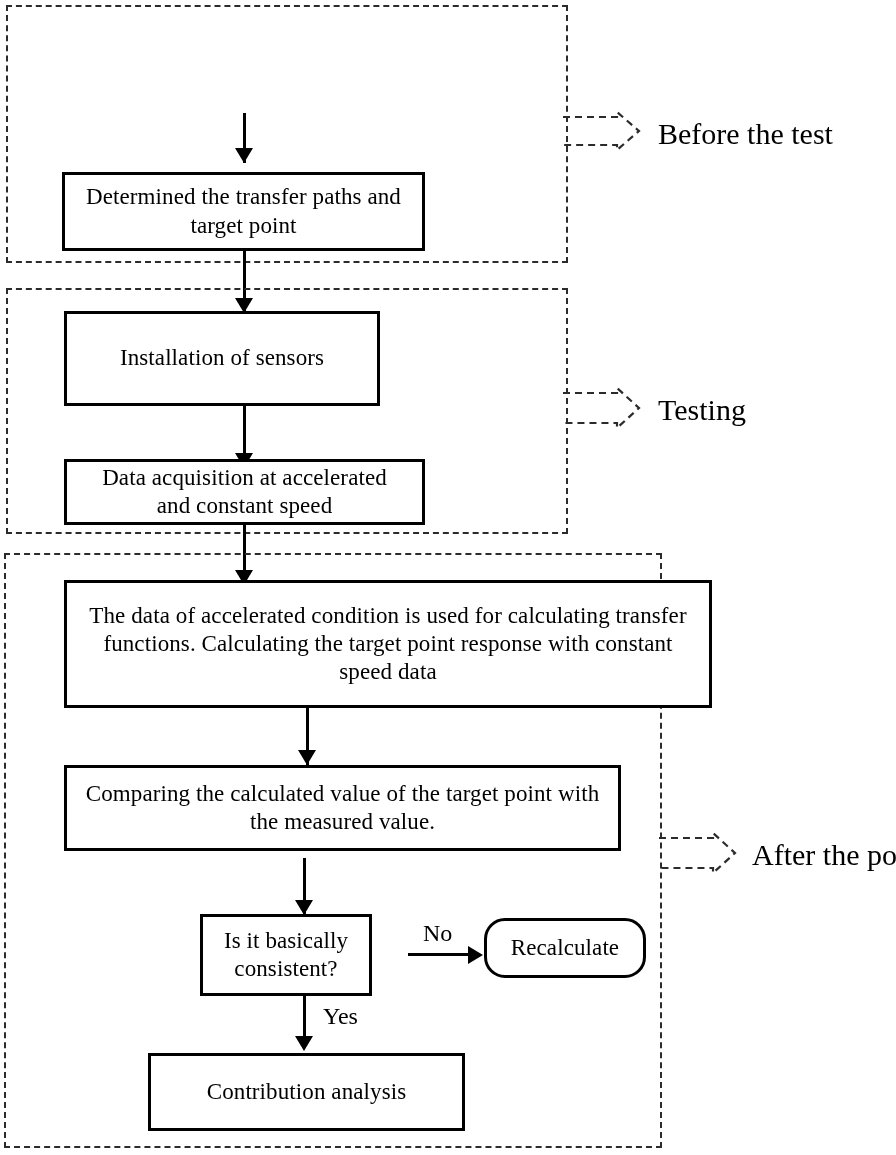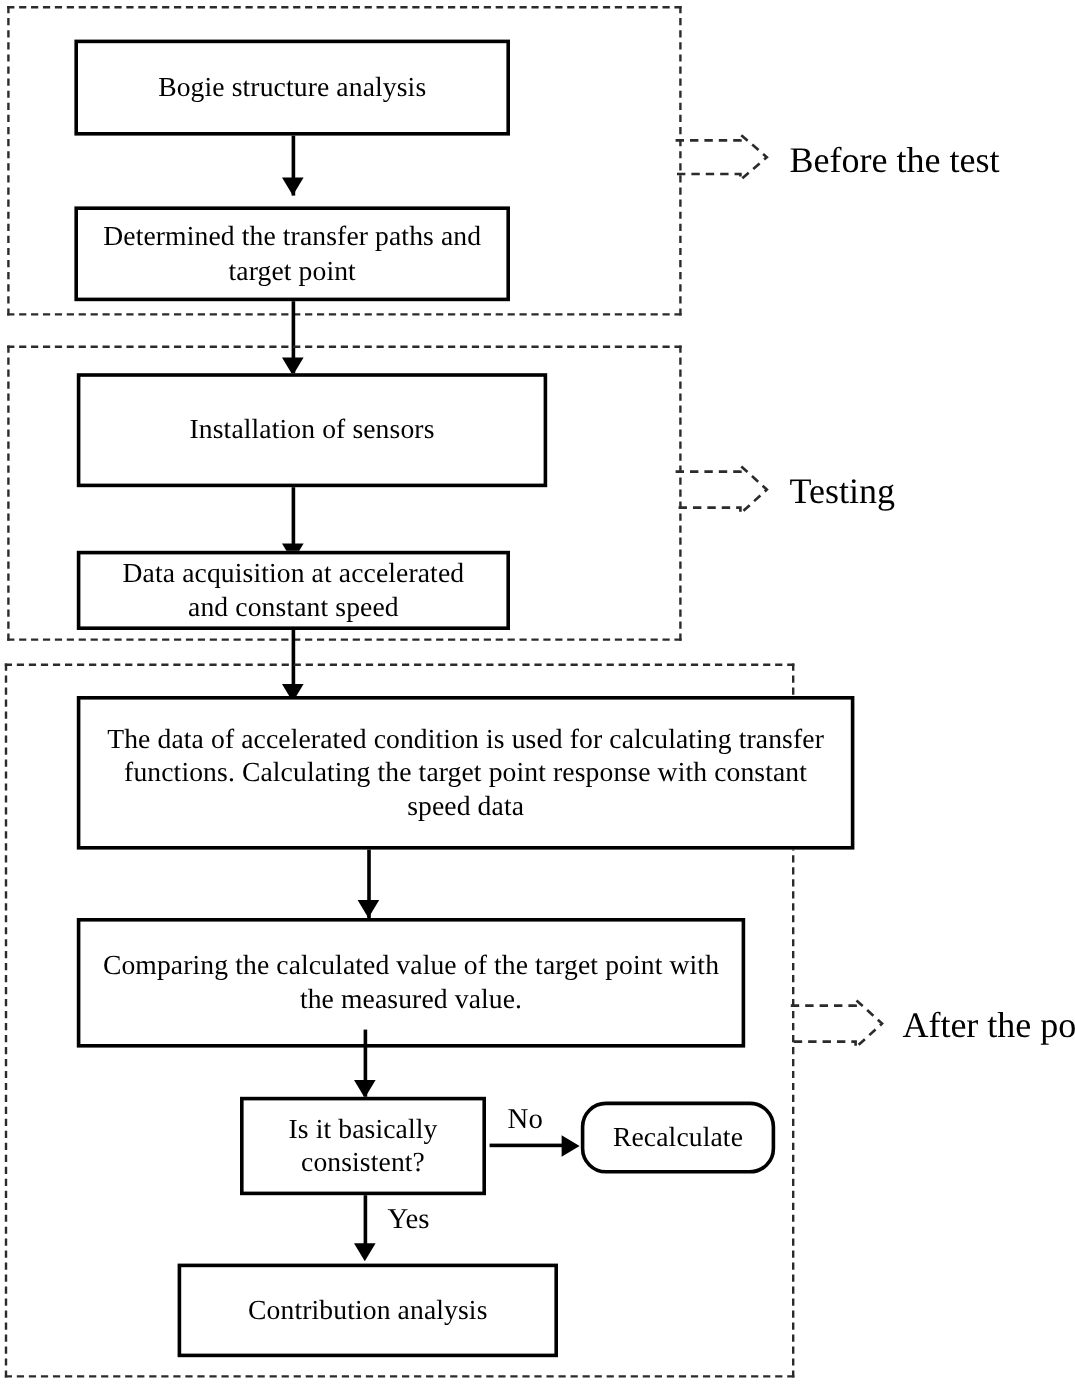--- a/index.html
+++ b/index.html
@@ -86,40 +86,39 @@
     margin-left: 12px;
   }
 </style>
 </head>
 <body>
 
 <div id="canvas">
 
   <div class="phase-region" style="left:6px; top:5px; width:562px; height:258px;"></div>
 
-  <div class="node" style="left:62px; top:33px; width:363px; height:80px;">Bogie structure analysis</div>
 
   <div class="vline" style="left:243px; top:113px; height:50px;"></div>
   <div class="arrowhead-down" style="left:235px; top:148px;"></div>
 
   <div class="node" style="left:62px; top:172px; width:363px; height:79px;">Determined the transfer paths and target point</div>
 
   <div class="block-arrow" style="left:560px; top:110px; width:82px; height:42px;">
     <svg width="82" height="42" viewBox="0 0 82 42">
       <path d="M 3 7 L 57 7 L 57 2 L 79 21 L 57 40 L 57 35 L 3 35" fill="none" stroke="#2b2b2b" stroke-width="2.2" stroke-dasharray="7,5" stroke-linejoin="miter"></path>
     </svg>
   </div>
   <div class="phase-caption" style="left:646px; top:119px;">Before the test</div>
 
   <div class="vline" style="left:243px; top:251px; height:62px;"></div>
   <div class="arrowhead-down" style="left:235px; top:298px;"></div>
 
   <div class="phase-region" style="left:6px; top:288px; width:562px; height:246px;"></div>
 
-  <div class="node" style="left:64px; top:311px; width:392px; height:95px;">Installation of sensors</div>
+  <div class="node" style="left:64px; top:311px; width:316px; height:95px;">Installation of sensors</div>
 
   <div class="vline" style="left:243px; top:406px; height:62px;"></div>
   <div class="arrowhead-down" style="left:235px; top:453px;"></div>
 
   <div class="node tight" style="left:64px; top:459px; width:361px; height:66px;">Data acquisition at accelerated and constant speed</div>
 
   <div class="block-arrow" style="left:560px; top:385px; width:82px; height:46px;">
     <svg width="82" height="46" viewBox="0 0 82 46">
       <path d="M 3 8 L 57 8 L 57 3 L 79 23 L 57 43 L 57 38 L 3 38" fill="none" stroke="#2b2b2b" stroke-width="2.2" stroke-dasharray="7,5" stroke-linejoin="miter"></path>
     </svg>
@@ -129,26 +128,26 @@
   <div class="vline" style="left:243px; top:525px; height:60px;"></div>
   <div class="arrowhead-down" style="left:235px; top:570px;"></div>
 
   <div class="phase-region" style="left:4px; top:553px; width:658px; height:595px;"></div>
 
   <div class="node tight" style="left:64px; top:580px; width:648px; height:128px;">The data of accelerated condition is used for calculating transfer functions. Calculating the target point response with constant speed data</div>
 
   <div class="vline" style="left:306px; top:708px; height:57px;"></div>
   <div class="arrowhead-down" style="left:298px; top:750px;"></div>
 
-  <div class="node" style="left:64px; top:765px; width:557px; height:108px;">Comparing the calculated value of the target point with the measured value.</div>
+  <div class="node" style="left:64px; top:765px; width:557px; height:86px;">Comparing the calculated value of the target point with the measured value.</div>
 
   <div class="vline" style="left:303px; top:858px; height:57px;"></div>
   <div class="arrowhead-down" style="left:295px; top:900px;"></div>
 
-  <div class="node" style="left:200px; top:914px; width:205px; height:82px;">Is it basically consistent?</div>
+  <div class="node" style="left:200px; top:914px; width:172px; height:82px;">Is it basically consistent?</div>
 
   <div class="hline" style="left:408px; top:953px; width:62px;"></div>
   <div class="arrowhead-right" style="left:468px; top:946px;"></div>
   <div class="edge-label" style="left:423px; top:921px;">No</div>
 
   <div class="node" style="left:484px; top:918px; width:162px; height:60px;border-radius:21px;">Recalculate</div>
 
   <div class="vline" style="left:303px; top:996px; height:43px;"></div>
   <div class="arrowhead-down" style="left:295px; top:1036px;"></div>
   <div class="edge-label" style="left:323px; top:1004px;">Yes</div>

